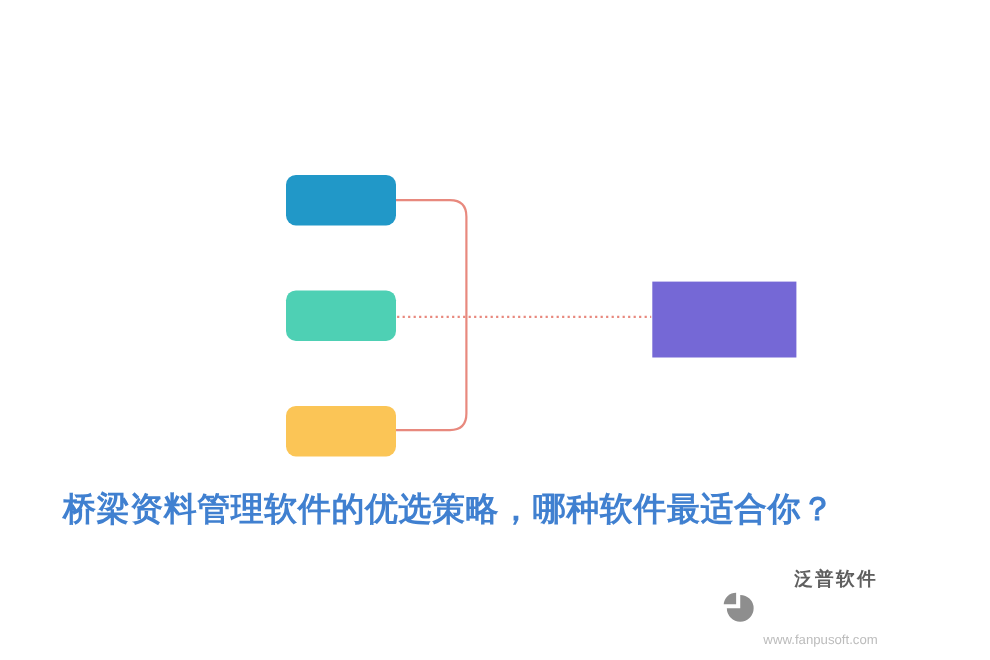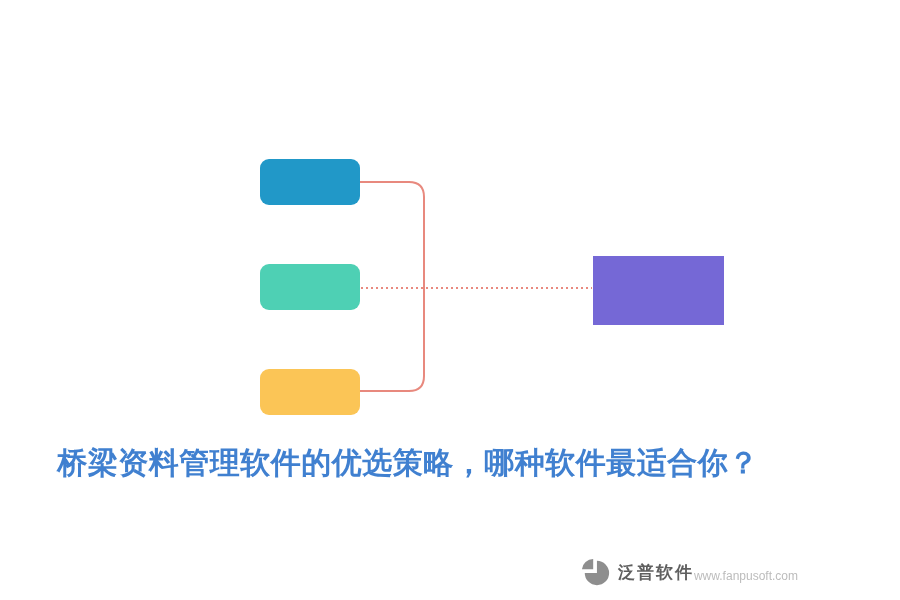--- a/index.html
+++ b/index.html
@@ -55,22 +55,23 @@
   .brand-footer {
     position: absolute;
     right: 18px;
     bottom: 12px;
     display: flex;
     align-items: center;
     gap: 7px;
   }
   .brand-text-col {
     display: flex;
-    flex-direction: row;
+    flex-direction: column;
     align-items: flex-end;
+    gap: 36px;
   }
   .brand-name {
     font-size: 17px;
     font-weight: bold;
     color: #5f5f5f;
     letter-spacing: 2px;
     line-height: 1.2;
   }
   .brand-url {
     font-size: 12px;

